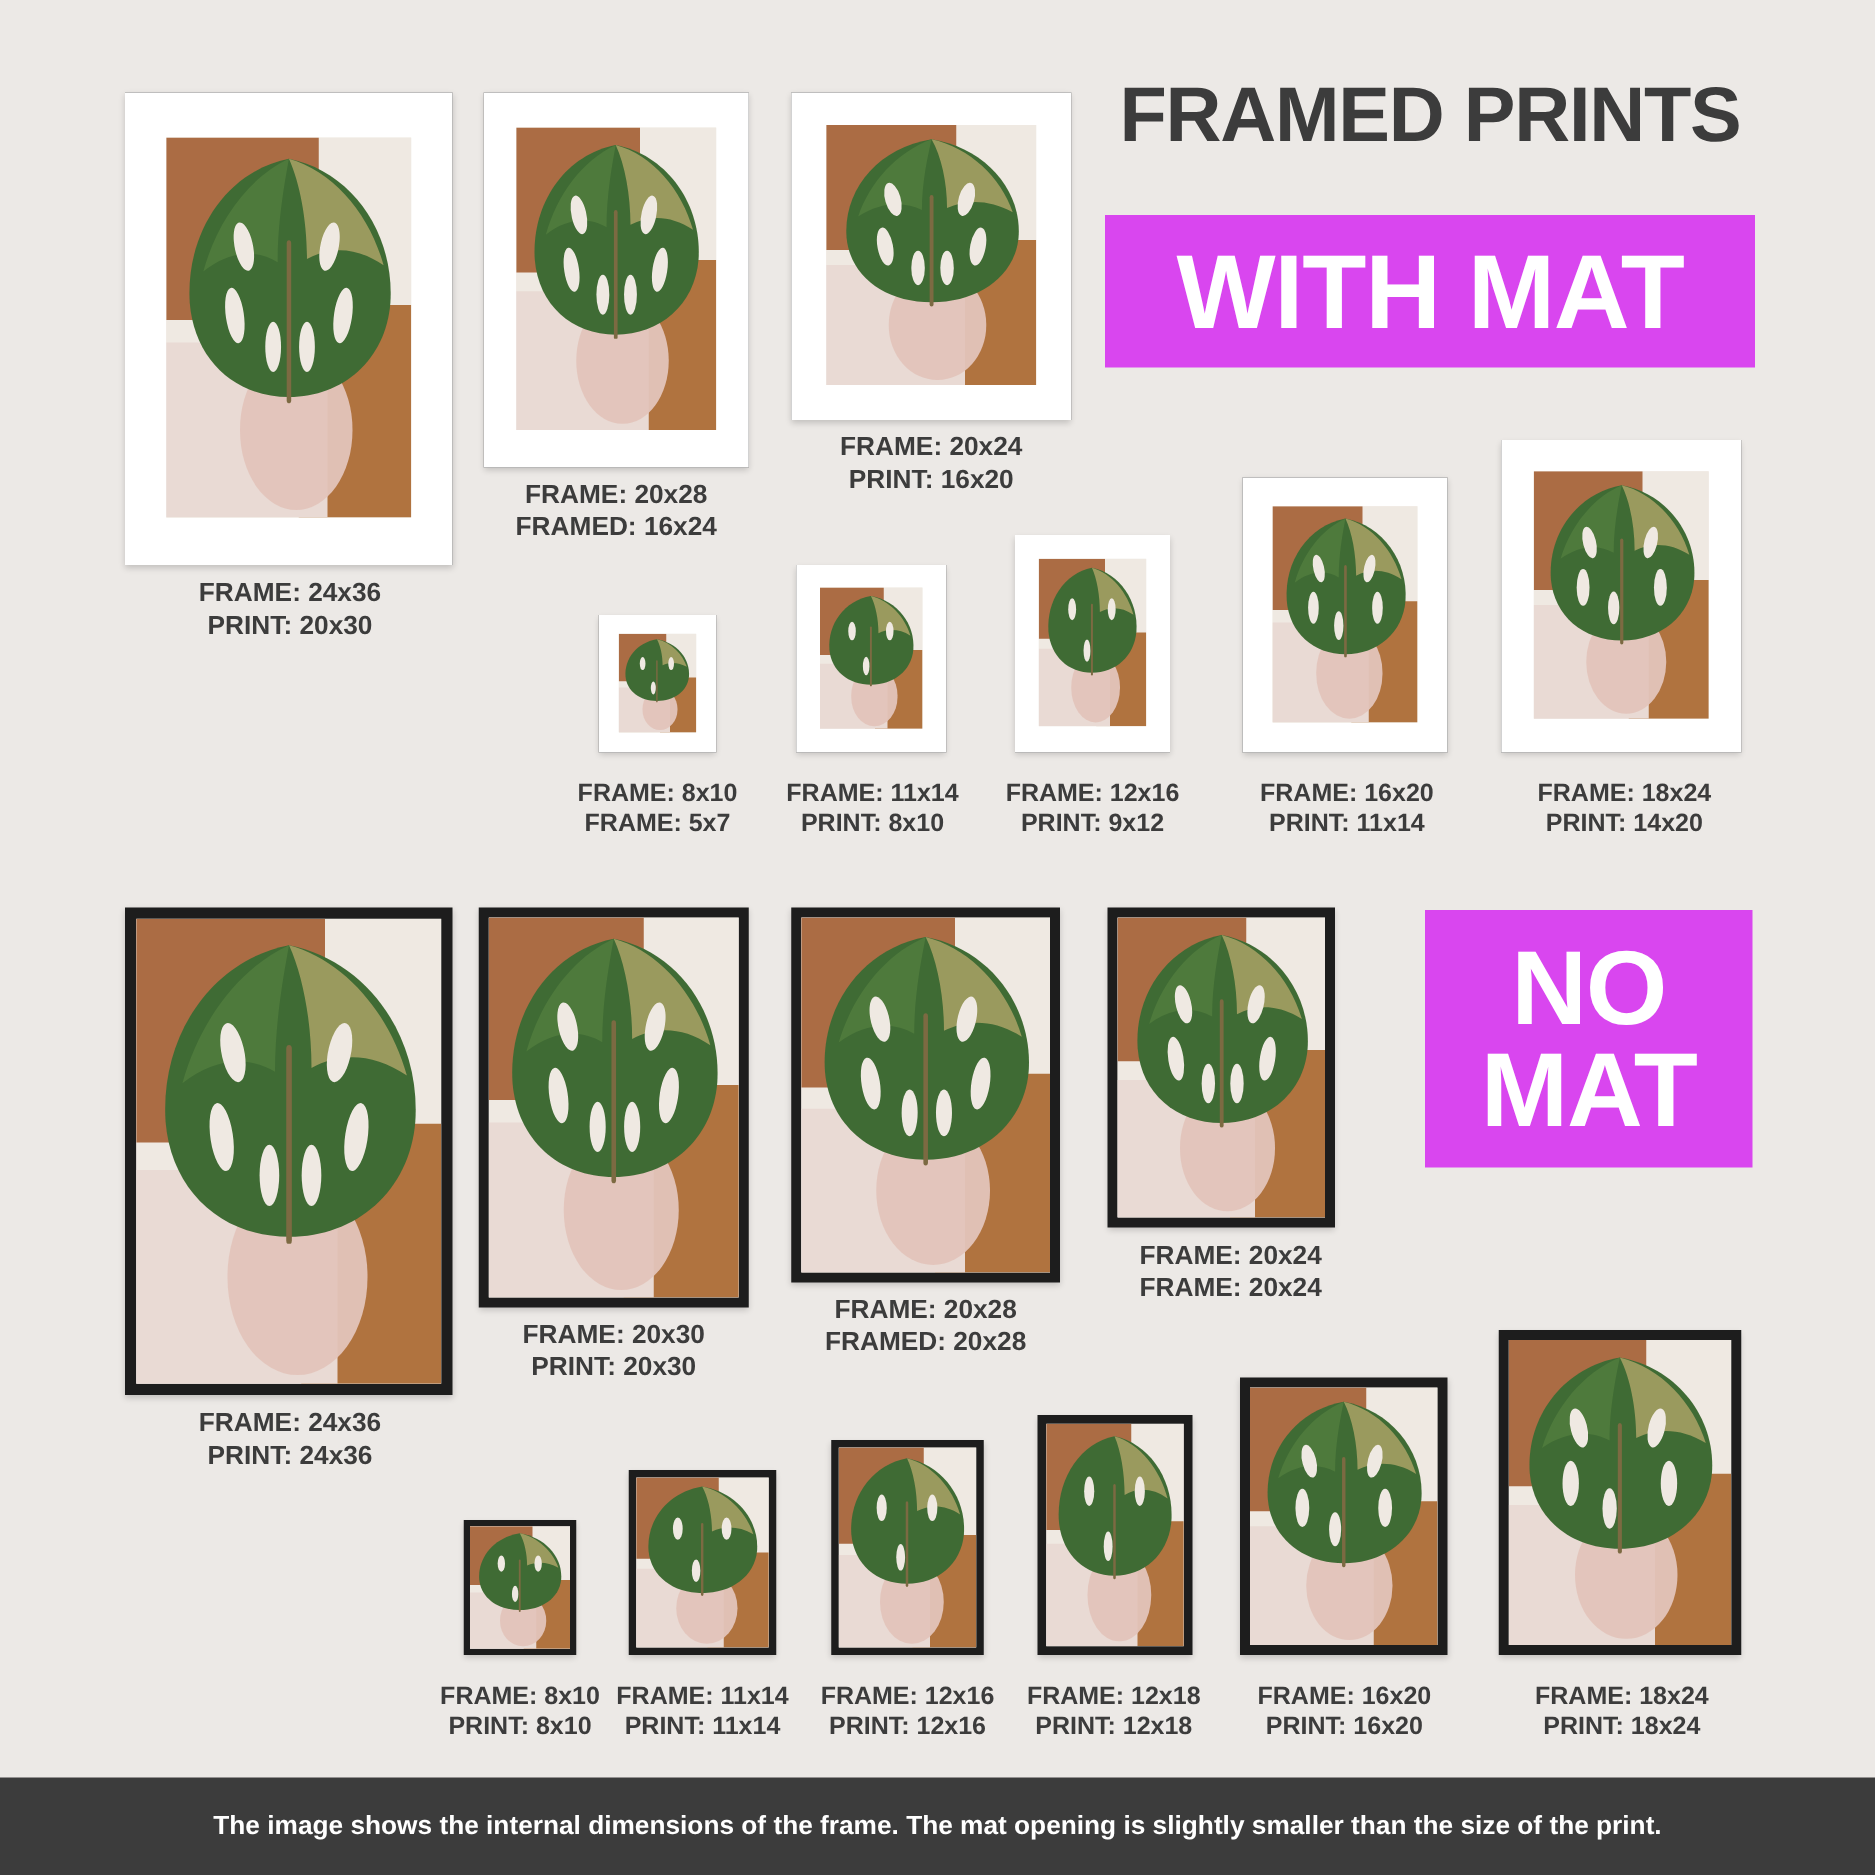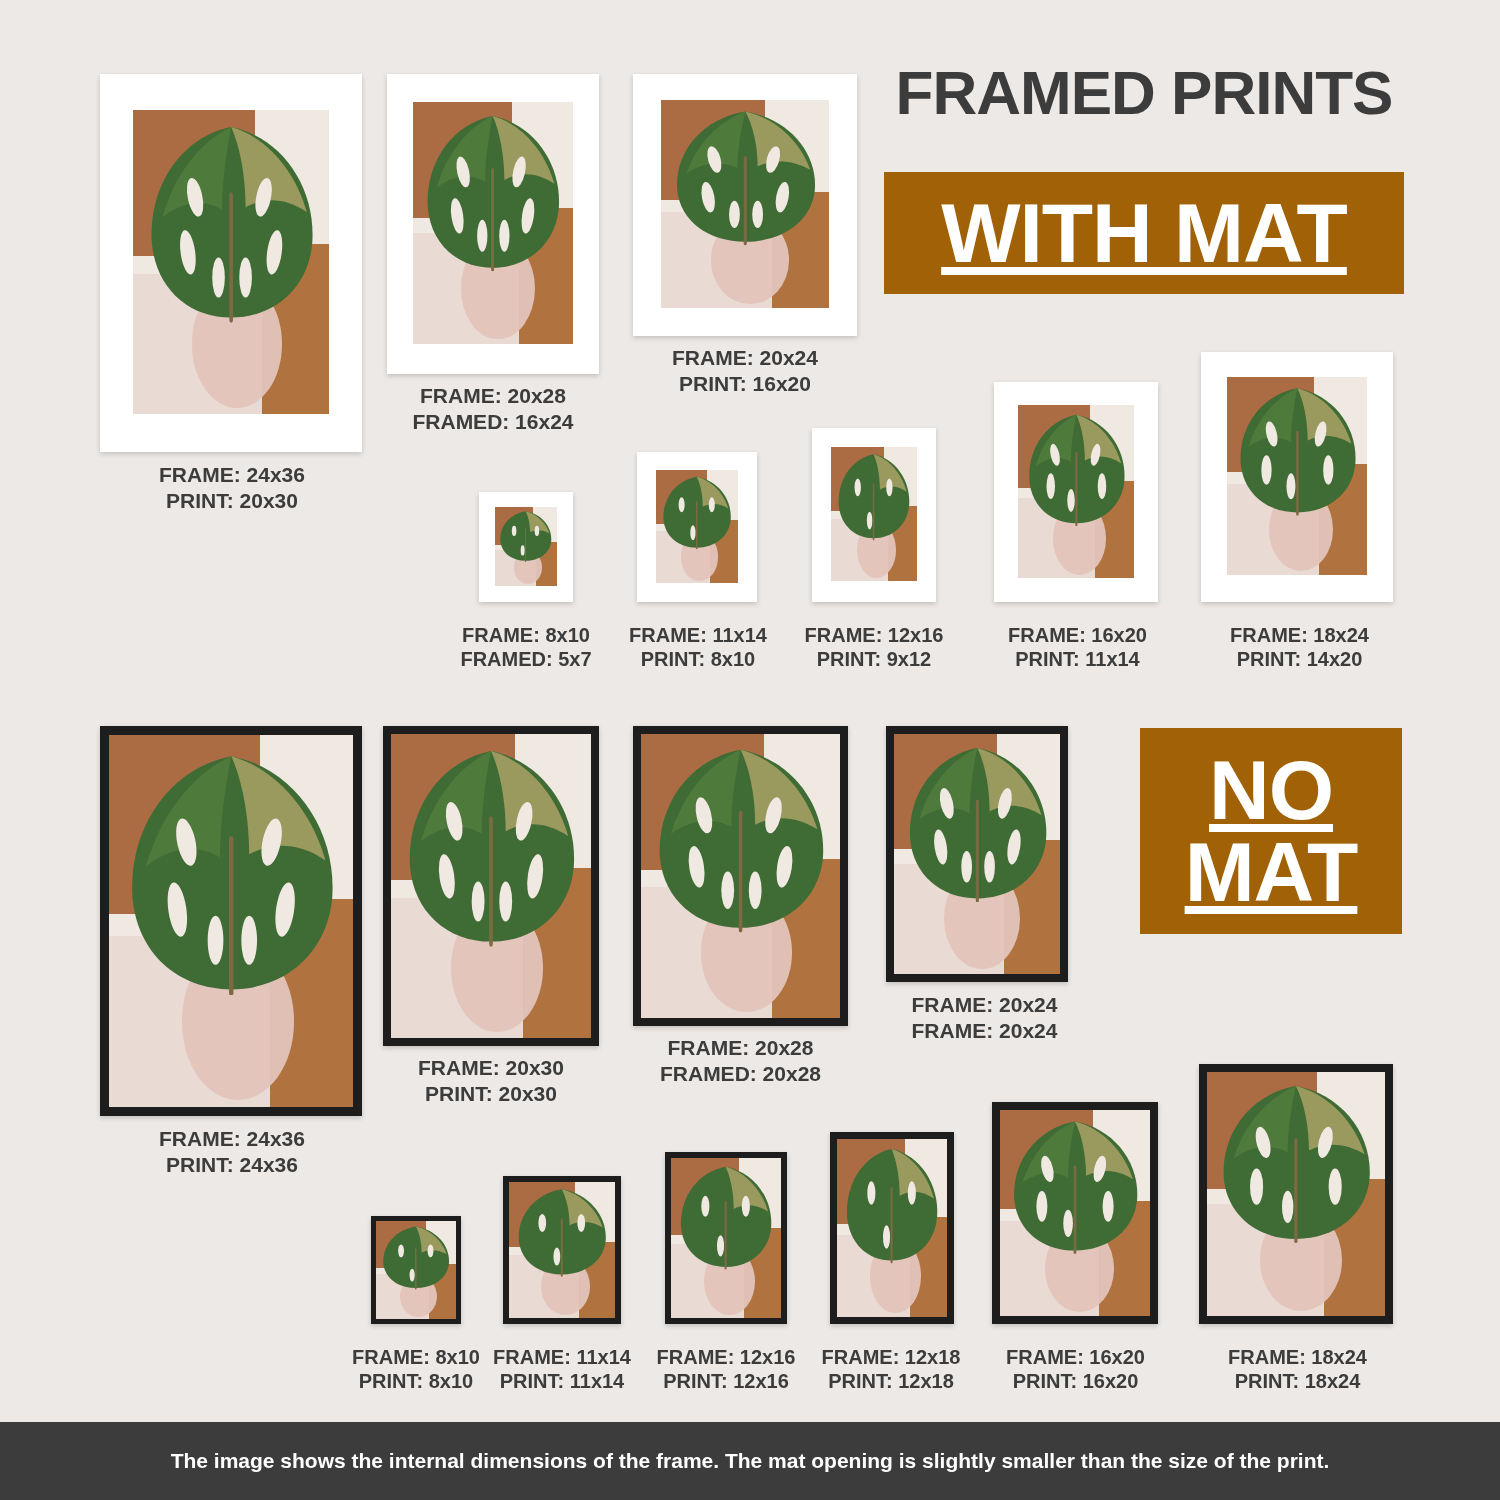--- a/index.html
+++ b/index.html
@@ -31,30 +31,29 @@
     font-size: 62px;
     font-weight: bold;
     letter-spacing: -1px;
     color: #3c3c3c;
     text-align: center;
     line-height: 1;
     white-space: nowrap;
   }
   .banner {
     position: absolute;
-    background: #a16207;
+    background: #d946ef;
     color: #ffffff;
     display: flex;
     align-items: center;
     justify-content: center;
     text-align: center;
     font-weight: bold;
     letter-spacing: -1px;
     line-height: 0.98;
-    text-decoration: underline;
   }
   #banner-withmat {
     left: 884px;
     top: 172px;
     width: 520px;
     height: 122px;
     font-size: 84px;
   }
   #banner-nomat {
     left: 1140px;
@@ -259,21 +258,21 @@
           <ellipse cx="30" cy="32" rx="4" ry="8"></ellipse>
           <ellipse cx="70" cy="32" rx="4" ry="8"></ellipse>
           <ellipse cx="45" cy="62" rx="3.5" ry="8"></ellipse>
           <rect x="49" y="28" width="2" height="52" rx="1" fill="#7c6a42"></rect>
         </g>
       </svg>
     </div>
   </div>
   <div class="caption" style="left:455px; top:623px; width:142px; font-size:20px;">
     <span>FRAME: 8x10</span>
-    <span class="l2">FRAMED: 5x7</span>
+    <span class="l2">FRAME: 5x7</span>
   </div>
 
   <div class="frame" style="left:637px; top:452px; width:120px; height:150px; padding:6px;">
     <div class="mat"></div>
     <div class="art" style="left:19px; top:18px; right:19px; bottom:19px;">
       <div class="bg-base"></div>
         <div class="bg-brown-top"></div>
         <div class="bg-tan-right"></div>
         <div class="bg-pink"></div>
         <div class="circle"></div>

